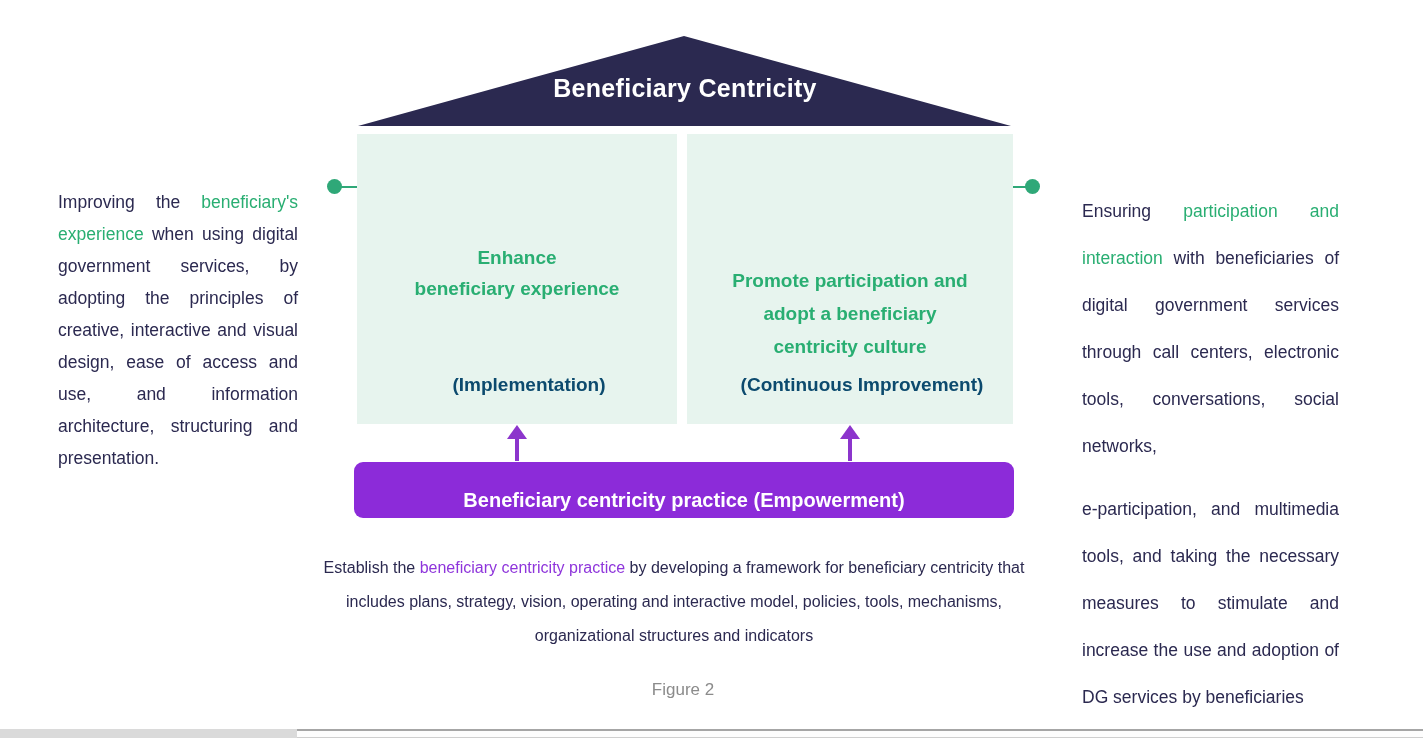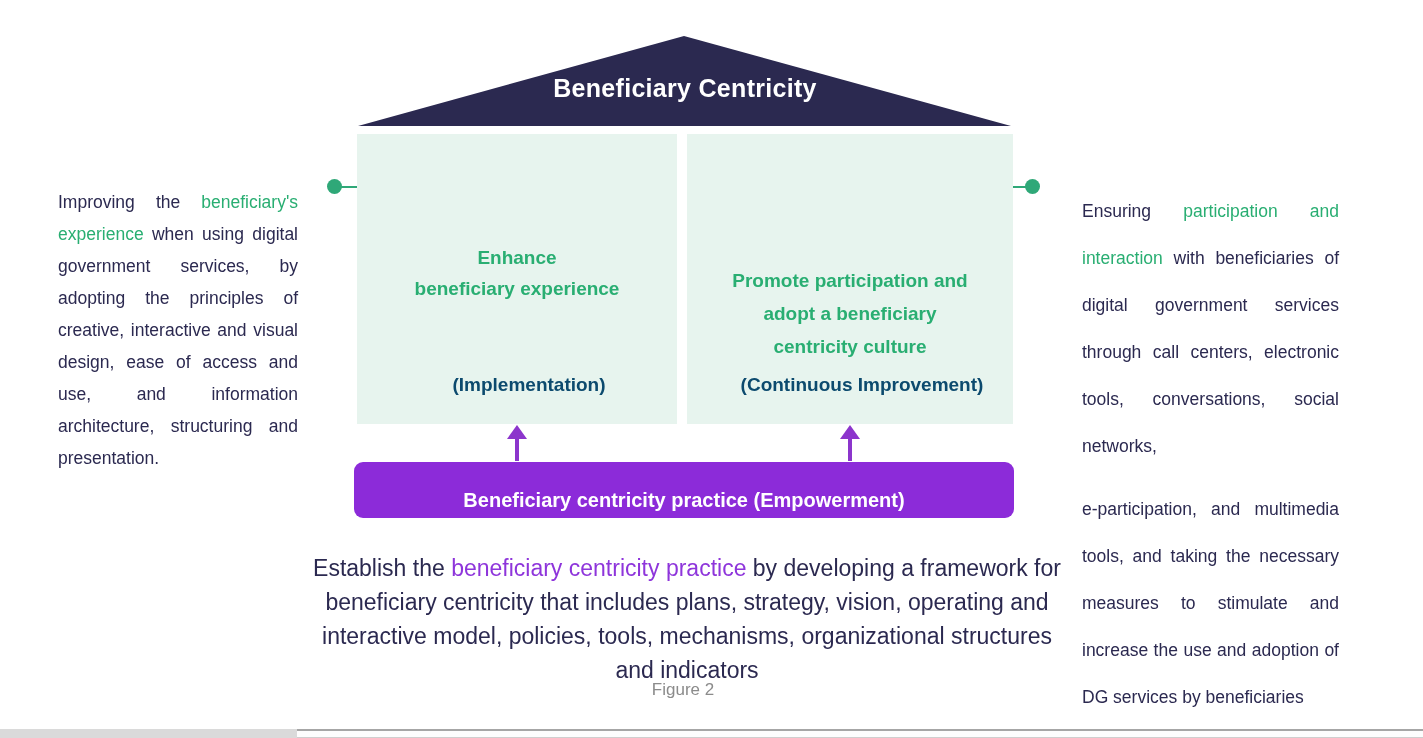--- a/index.html
+++ b/index.html
@@ -72,22 +72,22 @@
   
   .bar {
     position: absolute; left: 354px; top: 462px; width: 660px; height: 56px;
     background: #8c2bd9; border-radius: 9px;
     display: flex; align-items: center; justify-content: center;
   }
   .bar-label { color: #ffffff; font-size: 20px; font-weight: 700; margin-top: 20px; }
 
   
   .caption {
-    position: absolute; left: 307px; top: 551px; width: 760px;
-    text-align: center; color: #2b2950; font-size: 23px; line-height: 34px;
+    position: absolute; left: 294px; top: 551px; width: 760px;
+    text-align: center; color: #2b2950; font-size: 16px; line-height: 34px;
     font-weight: 400;
   }
   .hl-purple { color: #8e35db; }
 
   
   .figure-label {
     position: absolute; left: 303px; top: 680px; width: 760px;
     text-align: center; color: #8b8b8b; font-size: 17px;
   }
 

